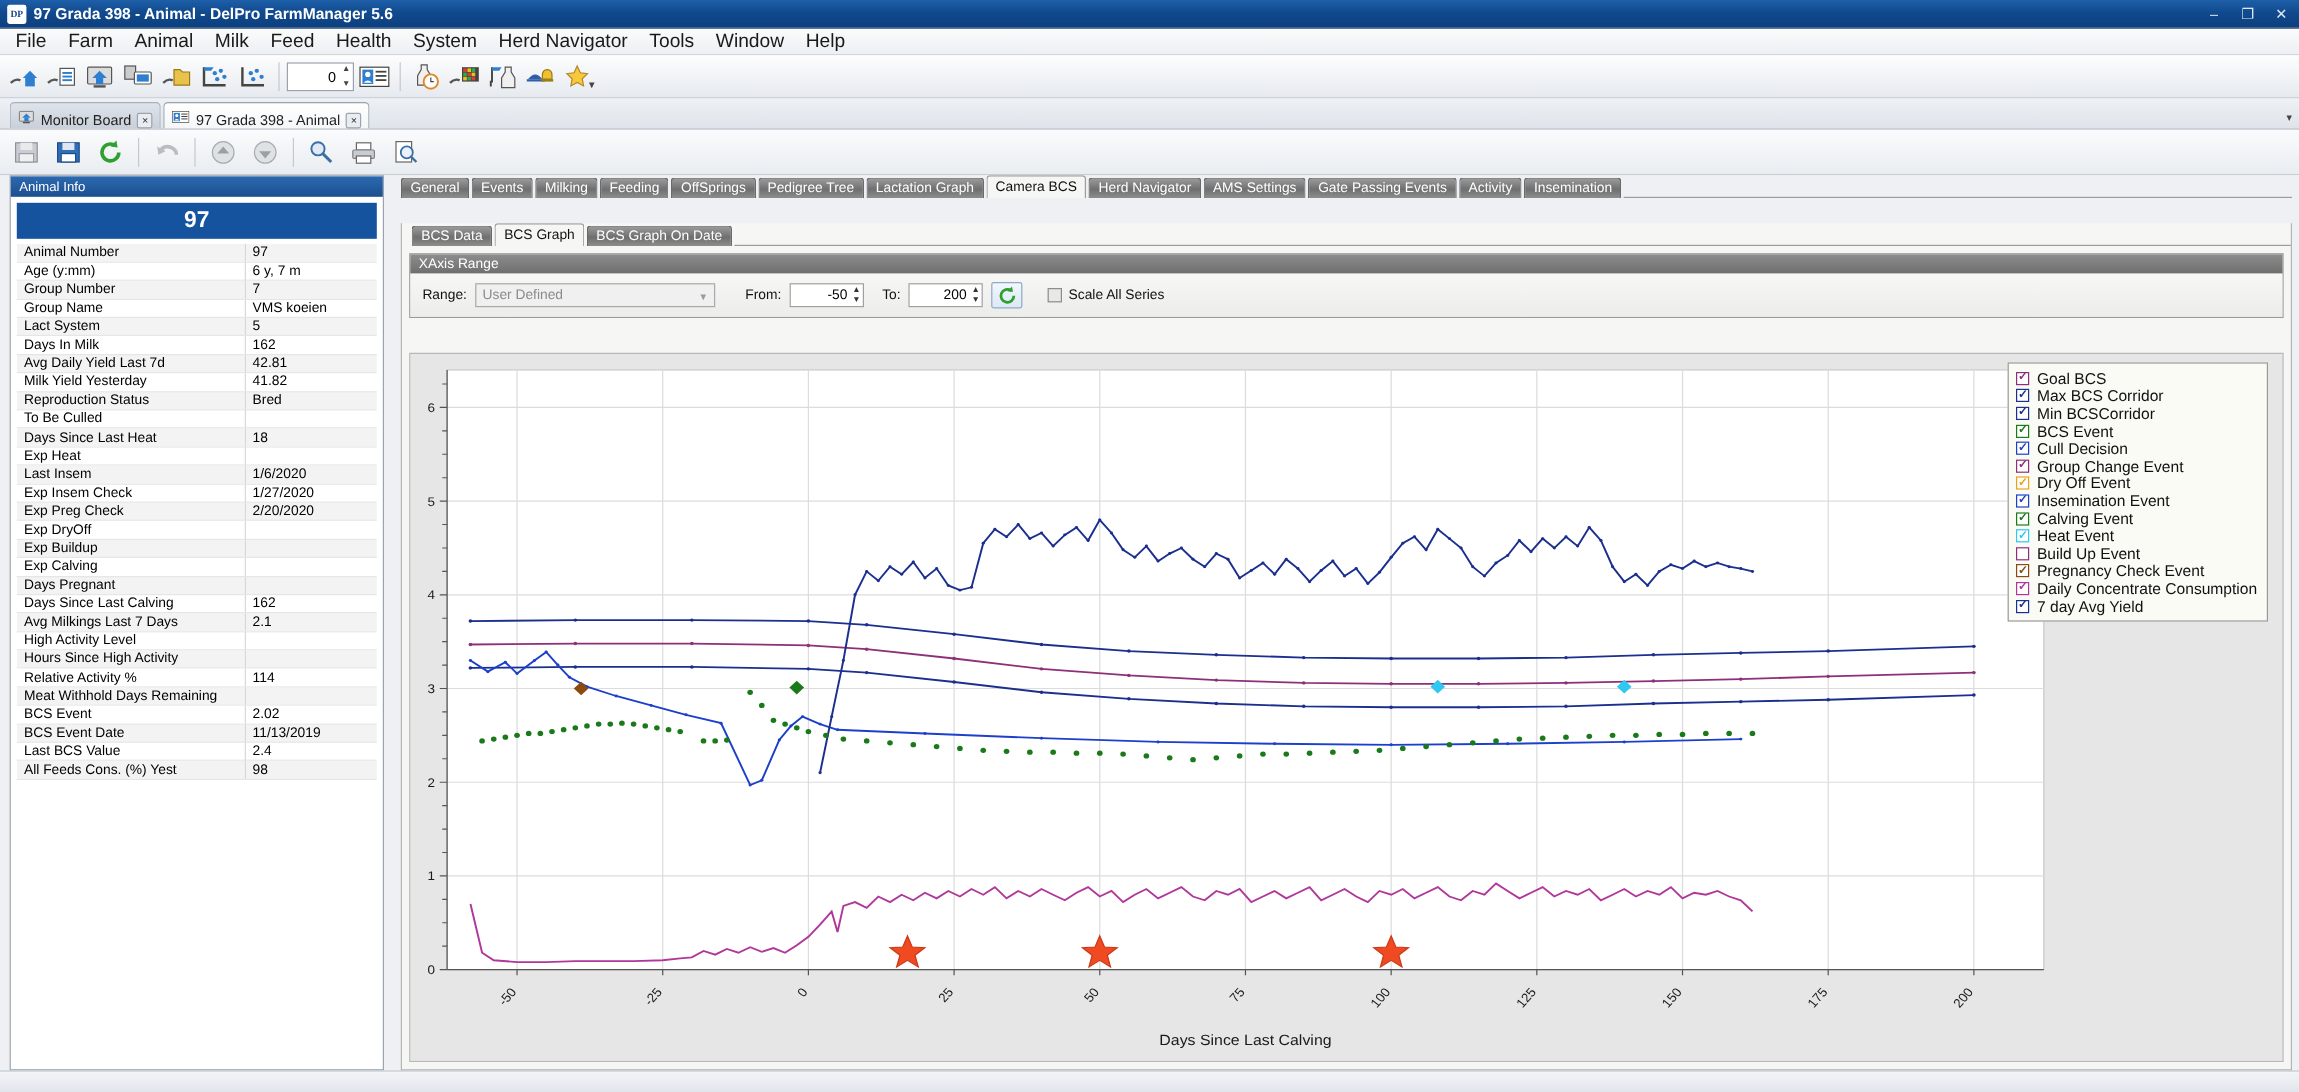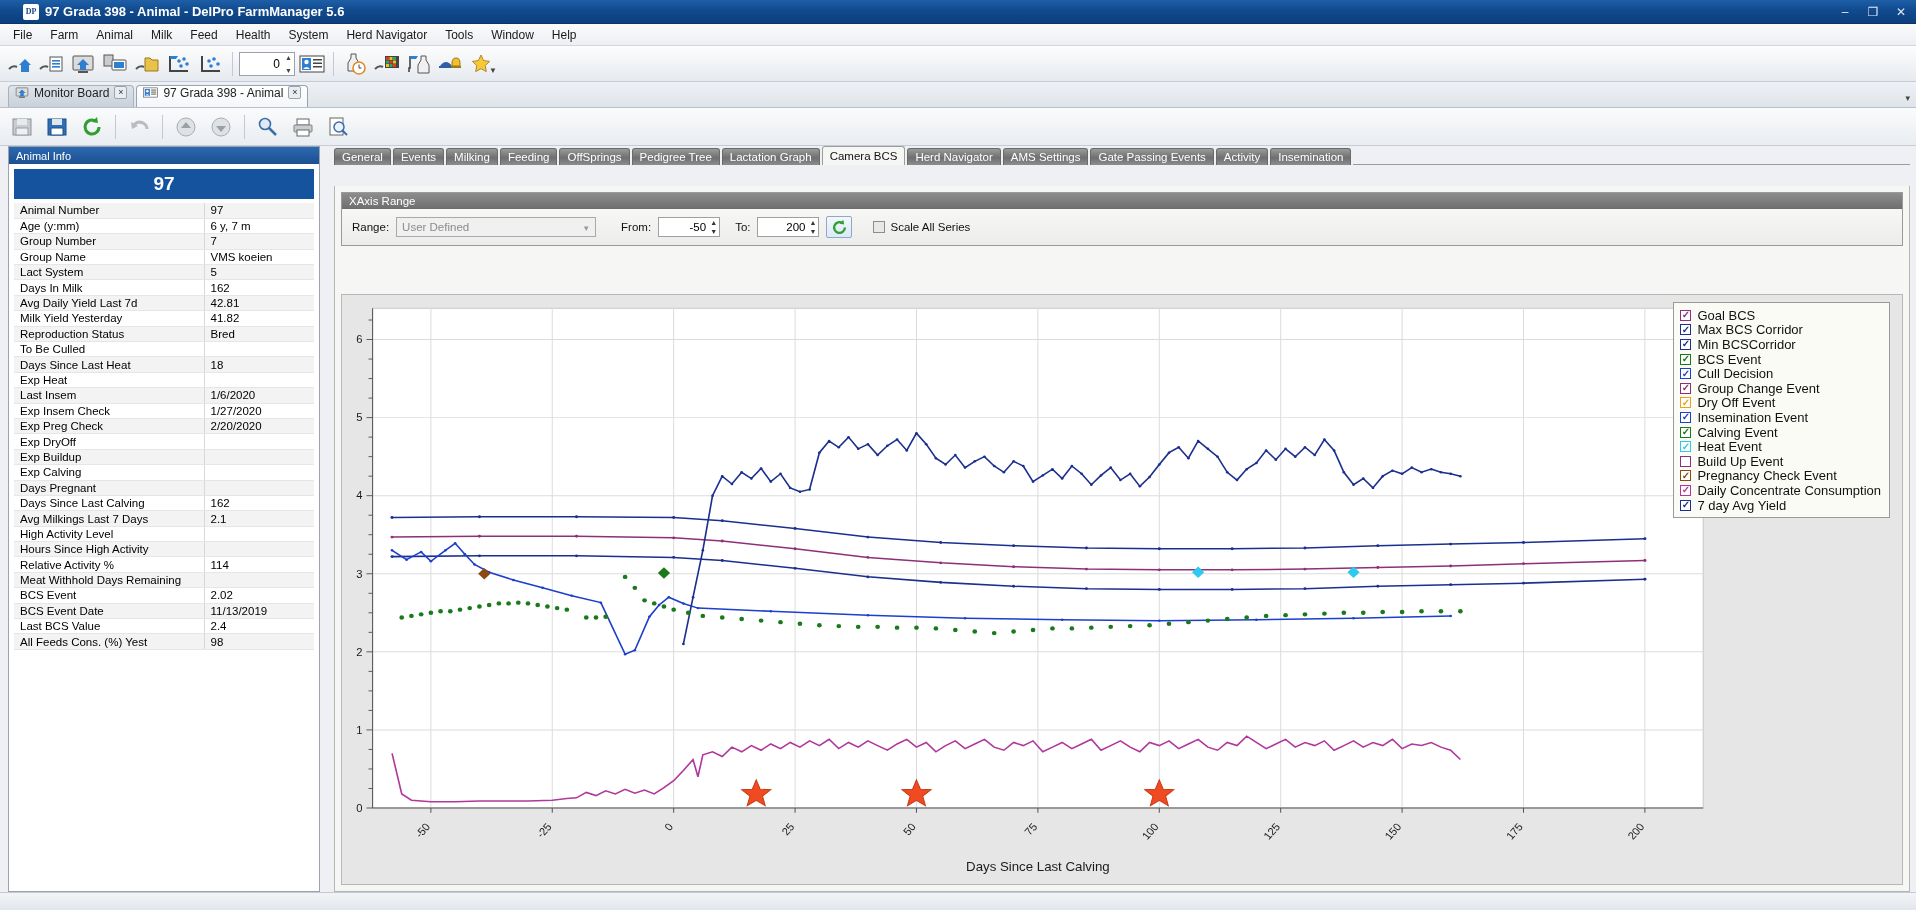--- a/index.html
+++ b/index.html
@@ -23,39 +23,38 @@
     color: #fff; font-weight: bold; font-size: 13px;
     padding-left: 6px;
     border-bottom: 1px solid #0a3366;
   }
   .titlebar .appicon {
     width: 16px; height: 16px; margin-right: 6px;
     background: #fff; border-radius: 2px;
     display: flex; align-items: center; justify-content: center;
     color: #18458c; font-size: 8px; font-weight: bold;
     font-family: "Liberation Serif", serif;
-    margin-left: 17px;
   }
   .win-buttons { margin-left: auto; display: flex; }
   .win-btn {
     width: 26px; height: 20px; margin-right: 2px;
     color: #dfe9f5; font-size: 12px; font-weight: normal;
     display: flex; align-items: center; justify-content: center;
   }
 
   
   .menubar {
     height: 22px;
     background: linear-gradient(180deg,#fbfbfb 0%,#eceff3 100%);
     display: flex; align-items: center;
     border-bottom: 1px solid #cfd6de;
     padding-left: 4px;
   }
   .menu-item {
-    padding: 3px 9px; font-size: 12px; color: #1a1a1a; cursor: default;
+    padding: 3px 9px; font-size: 16px; color: #1a1a1a; cursor: default;
   }
 
   
   .toolbar {
     height: 36px;
     background: linear-gradient(180deg,#fdfdfd 0%,#e6eaef 100%);
     border-bottom: 1px solid #c6ccd4;
     display: flex; align-items: center; padding: 0 4px;
     gap: 2px;
   }
@@ -78,21 +77,21 @@
 
   
   .doctabs {
     height: 26px;
     background: linear-gradient(180deg,#eef1f5 0%, #dfe4ea 100%);
     border-bottom: 1px solid #b9c0c9;
     display: flex; align-items: flex-end; padding-left: 8px;
     position: relative;
   }
   .doctab {
-    height: 22px; display: flex; align-items: flex-start; gap: 5px;
+    height: 22px; display: flex; align-items: flex-end; gap: 5px;
     padding: 0 6px 0 6px; margin-right: 2px;
     background: linear-gradient(180deg,#dfe4eb 0%,#c9d0d9 100%);
     border: 1px solid #a9b1bb; border-bottom: none;
     border-radius: 4px 4px 0 0; font-size: 12px; color: #222;
   }
   .doctab.active {
     background: linear-gradient(180deg,#ffffff 0%,#f4f6f9 100%);
     border-color: #9aa3ae;
   }
   .doctab .tabclose {
@@ -628,20 +627,26 @@
           <div class="tab">Herd Navigator</div>
           <div class="tab">AMS Settings</div>
           <div class="tab">Gate Passing Events</div>
           <div class="tab">Activity</div>
           <div class="tab">Insemination</div>
           <div style="flex: 1 1 0%; border-bottom: 1px solid rgb(156, 156, 156); height: 19px;"></div>
         </div>
 
       <div class="content-box">
 
+        <div class="tabrow sub" id="sub-tabrow" style="padding-top:2px;">
+            <div class="tab">BCS Data</div>
+            <div class="tab active">BCS Graph</div>
+            <div class="tab">BCS Graph On Date</div>
+            <div style="flex: 1 1 0%; border-bottom: 1px solid rgb(156, 156, 156); height: 19px;"></div>
+          </div>
 
         <div class="group-box">
           <div class="group-title">XAxis Range</div>
           <div class="group-body">
             <span class="lbl">Range:</span>
             <div class="combo">
               <span>User Defined</span>
               <span class="caret">▼</span>
             </div>
             <span class="lbl" style="margin-left:18px;">From:</span>

